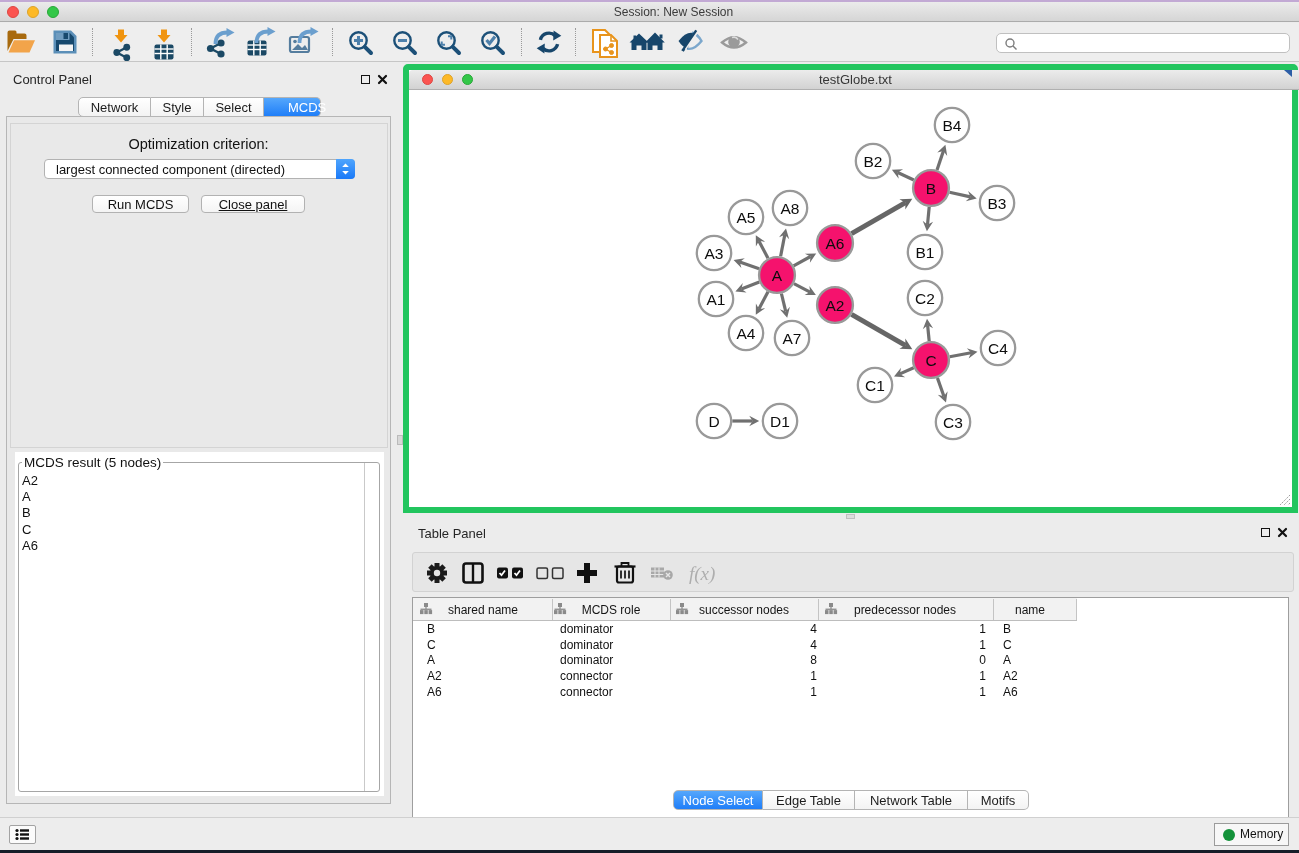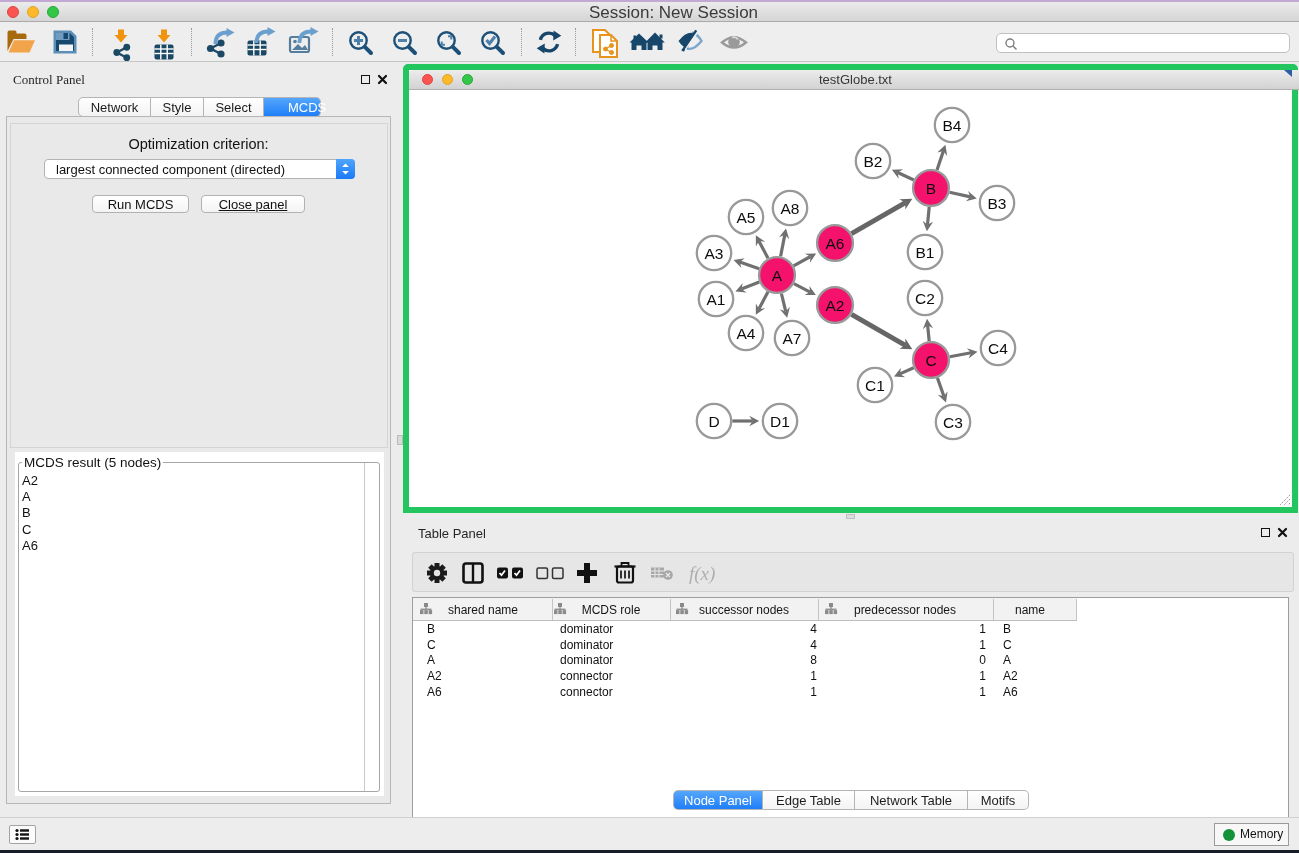--- a/index.html
+++ b/index.html
@@ -19,21 +19,21 @@
 </style>
 </head>
 <body>
 
 <div class="abs" style="left:0;top:0;width:1299px;height:2px;background:#c2a9d4;"></div>
 
 <div class="abs titlebar" style="left:0;top:2px;width:1299px;height:20px;border-bottom:1px solid #ababab;">
   <div class="tl" style="left:7px;background:#fb5450;border:1px solid #dd4742;"></div>
   <div class="tl" style="left:27px;background:#fdb927;border:1px solid #dda329;"></div>
   <div class="tl" style="left:47px;background:#33c748;border:1px solid #29a738;"></div>
-  <div style="text-align:center;font-size:17px;color:#3b3b3b;line-height:21px;padding-left:48px;">Session: New Session</div>
+  <div style="text-align:center;font-size:12px;color:#3b3b3b;line-height:21px;padding-left:48px;">Session: New Session</div>
 </div>
 
 <div class="abs" id="toolbar" style="left:0;top:23px;width:1299px;height:39px;background:#eeeeee;border-bottom:1px solid #c6c6c6;">
 
   <div class="abs" style="left:92px;top:5px;height:28px;border-left:1px dotted #9a9a9a;"></div>
   <div class="abs" style="left:191px;top:5px;height:28px;border-left:1px dotted #9a9a9a;"></div>
   <div class="abs" style="left:332px;top:5px;height:28px;border-left:1px dotted #9a9a9a;"></div>
   <div class="abs" style="left:521px;top:5px;height:28px;border-left:1px dotted #9a9a9a;"></div>
   <div class="abs" style="left:575px;top:5px;height:28px;border-left:1px dotted #9a9a9a;"></div>
   <svg class="abs" style="left:0;top:0;" width="770" height="39" viewBox="0 0 770 39">
@@ -171,21 +171,21 @@
 
   <div class="abs" style="left:996px;top:10px;width:294px;height:20px;background:#fff;border:1px solid #c0c0c0;border-radius:5px;">
     <svg width="14" height="14" style="position:absolute;left:7px;top:3px;" viewBox="0 0 14 14">
       <circle cx="6" cy="6" r="4" fill="none" stroke="#7d7d7d" stroke-width="1.4"></circle>
       <line x1="9" y1="9" x2="12.5" y2="12.5" stroke="#7d7d7d" stroke-width="1.4"></line>
     </svg>
   </div>
 </div>
 
 <div class="abs" id="controlpanel" style="left:0;top:63px;width:397px;height:754px;">
-  <div class="paneltitle" style="position:absolute;left:13px;top:9px;font-family:Liberation Serif, serif;">Control Panel</div>
+  <div class="paneltitle" style="position:absolute;left:13px;top:9px;">Control Panel</div>
   <div class="abs" style="left:361px;top:12px;width:9px;height:9px;border:1.5px solid #111;"></div>
   <svg class="abs" style="left:377px;top:11px;" width="11" height="11" viewBox="0 0 11 11">
     <path d="M2 2 L9 9 M9 2 L2 9" stroke="#111" stroke-width="2.2" stroke-linecap="round"></path>
   </svg>
 
   <div class="tab" style="left:78px;top:34px;width:73px;border-left:1px solid #b4b4b4;border-radius:5px 0 0 5px;">Network</div>
   <div class="tab" style="left:151px;top:34px;width:53px;">Style</div>
   <div class="tab" style="left:204px;top:34px;width:60px;">Select</div>
   <div class="tab tabsel" style="left:264px;top:34px;width:57px;border-radius:0 5px 5px 0;padding-left:24px;">MCDS</div>
 
@@ -435,21 +435,21 @@
           <text x="590" y="59.1">A2</text>
         <text x="14" y="74.8">A6</text>
           <text x="147" y="74.8">connector</text>
           <text x="404" y="74.8" text-anchor="end">1</text>
           <text x="573" y="74.8" text-anchor="end">1</text>
           <text x="590" y="74.8">A6</text>
       </g>
     </svg>
   </div>
 
-  <div class="tab tabsel" style="left:270px;top:272px;width:90px;border-left:1px solid #b4b4b4;border-radius:5px 0 0 5px;">Node Panel</div>
+  <div class="tab tabsel" style="left:270px;top:272px;width:90px;border-left:1px solid #b4b4b4;border-radius:5px 0 0 5px;">Node Select</div>
   <div class="tab" style="left:360px;top:272px;width:92px;">Edge Table</div>
   <div class="tab" style="left:452px;top:272px;width:113px;">Network Table</div>
   <div class="tab" style="left:565px;top:272px;width:61px;border-radius:0 5px 5px 0;">Motifs</div>
 </div>
 
 <div class="abs" style="left:0;top:817px;width:1299px;height:33px;background:#ededed;border-top:1px solid #d0d0d0;">
   <div class="abs" style="left:9px;top:7px;width:27px;height:19px;background:#fbfbfb;border:1px solid #a3a3a3;border-radius:2px;">
     <svg width="25" height="17" viewBox="0 0 25 17">
       <circle cx="7" cy="4.5" r="1.6" fill="#111"></circle>
         <rect x="10" y="3.3" width="9" height="2.4" fill="#111"></rect>

